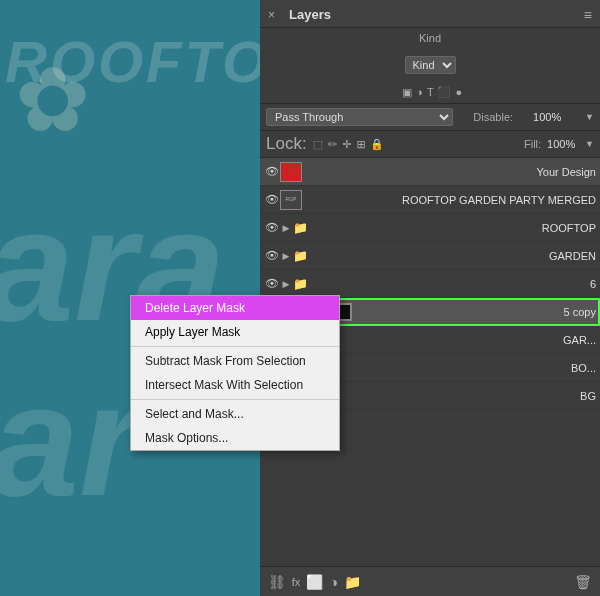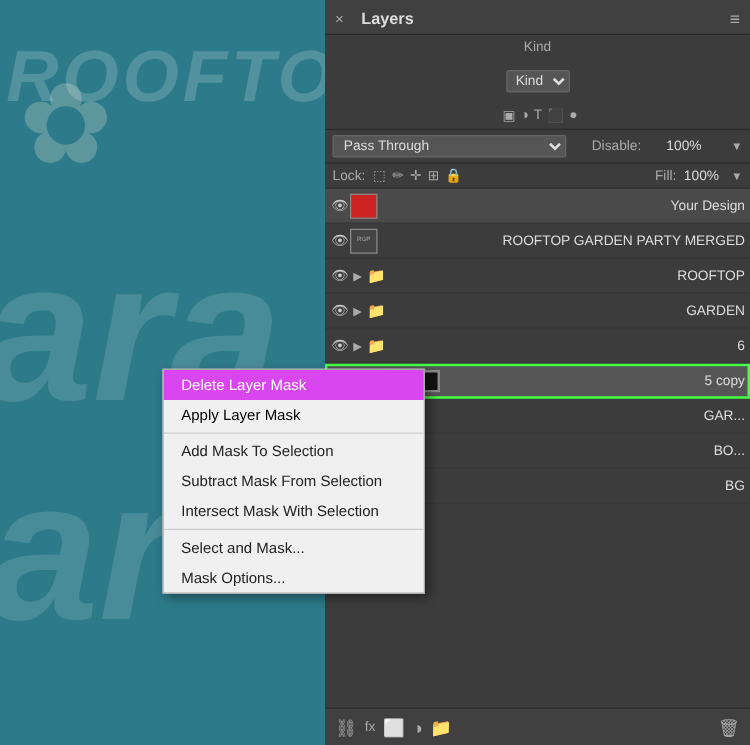--- a/index.html
+++ b/index.html
@@ -162,21 +162,21 @@
       display: flex;
       align-items: center;
       padding: 3px 6px;
       gap: 6px;
       background: #3c3c3c;
       border-bottom: 1px solid #2a2a2a;
     }
 
     .lock-label {
       color: #aaa;
-      font-size: 11px;
+      font-size: 17px;
       text-align: center;
     }
 
     .lock-icons {
       display: flex;
       gap: 5px;
     }
 
     .lock-icon {
       color: #aaa;
@@ -480,19 +480,18 @@
     <div class="bottom-spacer"></div>
     <span class="bottom-icon">🗑</span>
   </div>
 
 </div>
 
 <div class="context-menu">
   <div class="context-menu-item selected-item">Delete Layer Mask</div>
   <div class="context-menu-item disabled">Apply Layer Mask</div>
   <div class="context-menu-separator"></div>
-  <div class="context-menu-item">Add Mask To Selection</div>
   <div class="context-menu-item">Subtract Mask From Selection</div>
   <div class="context-menu-item">Intersect Mask With Selection</div>
   <div class="context-menu-separator"></div>
   <div class="context-menu-item">Select and Mask...</div>
   <div class="context-menu-item">Mask Options...</div>
 </div>
 
 </body></html>

